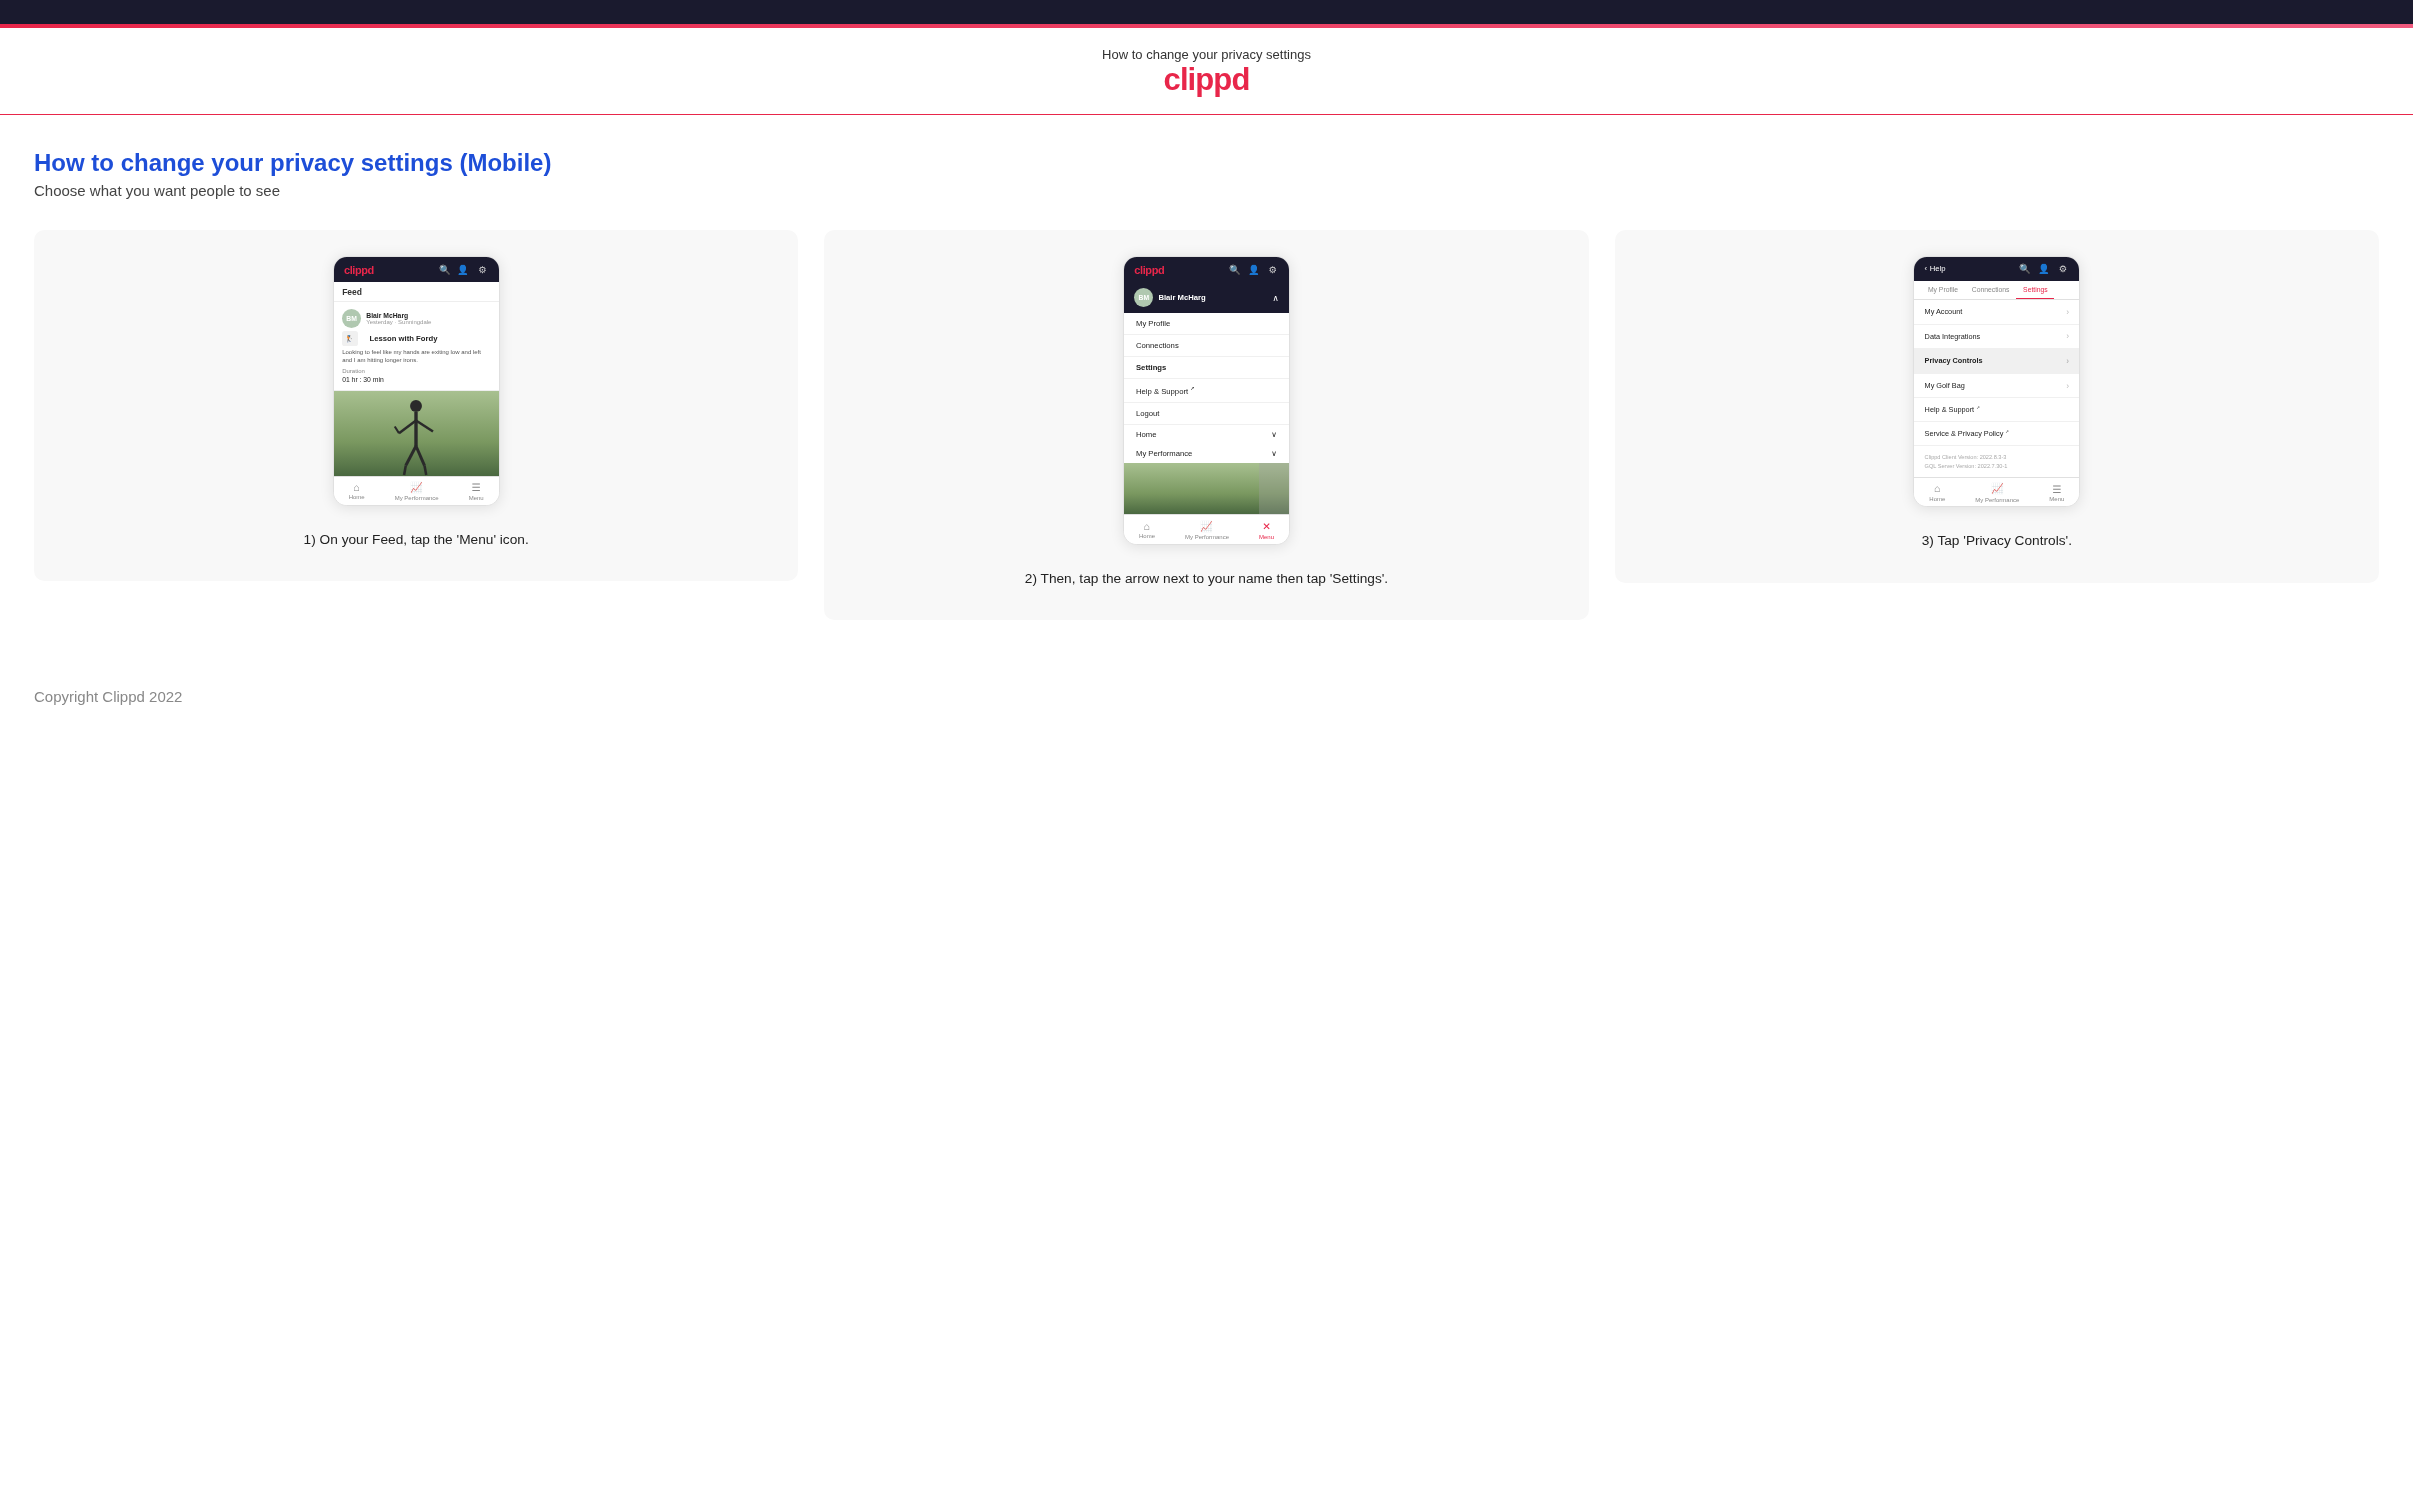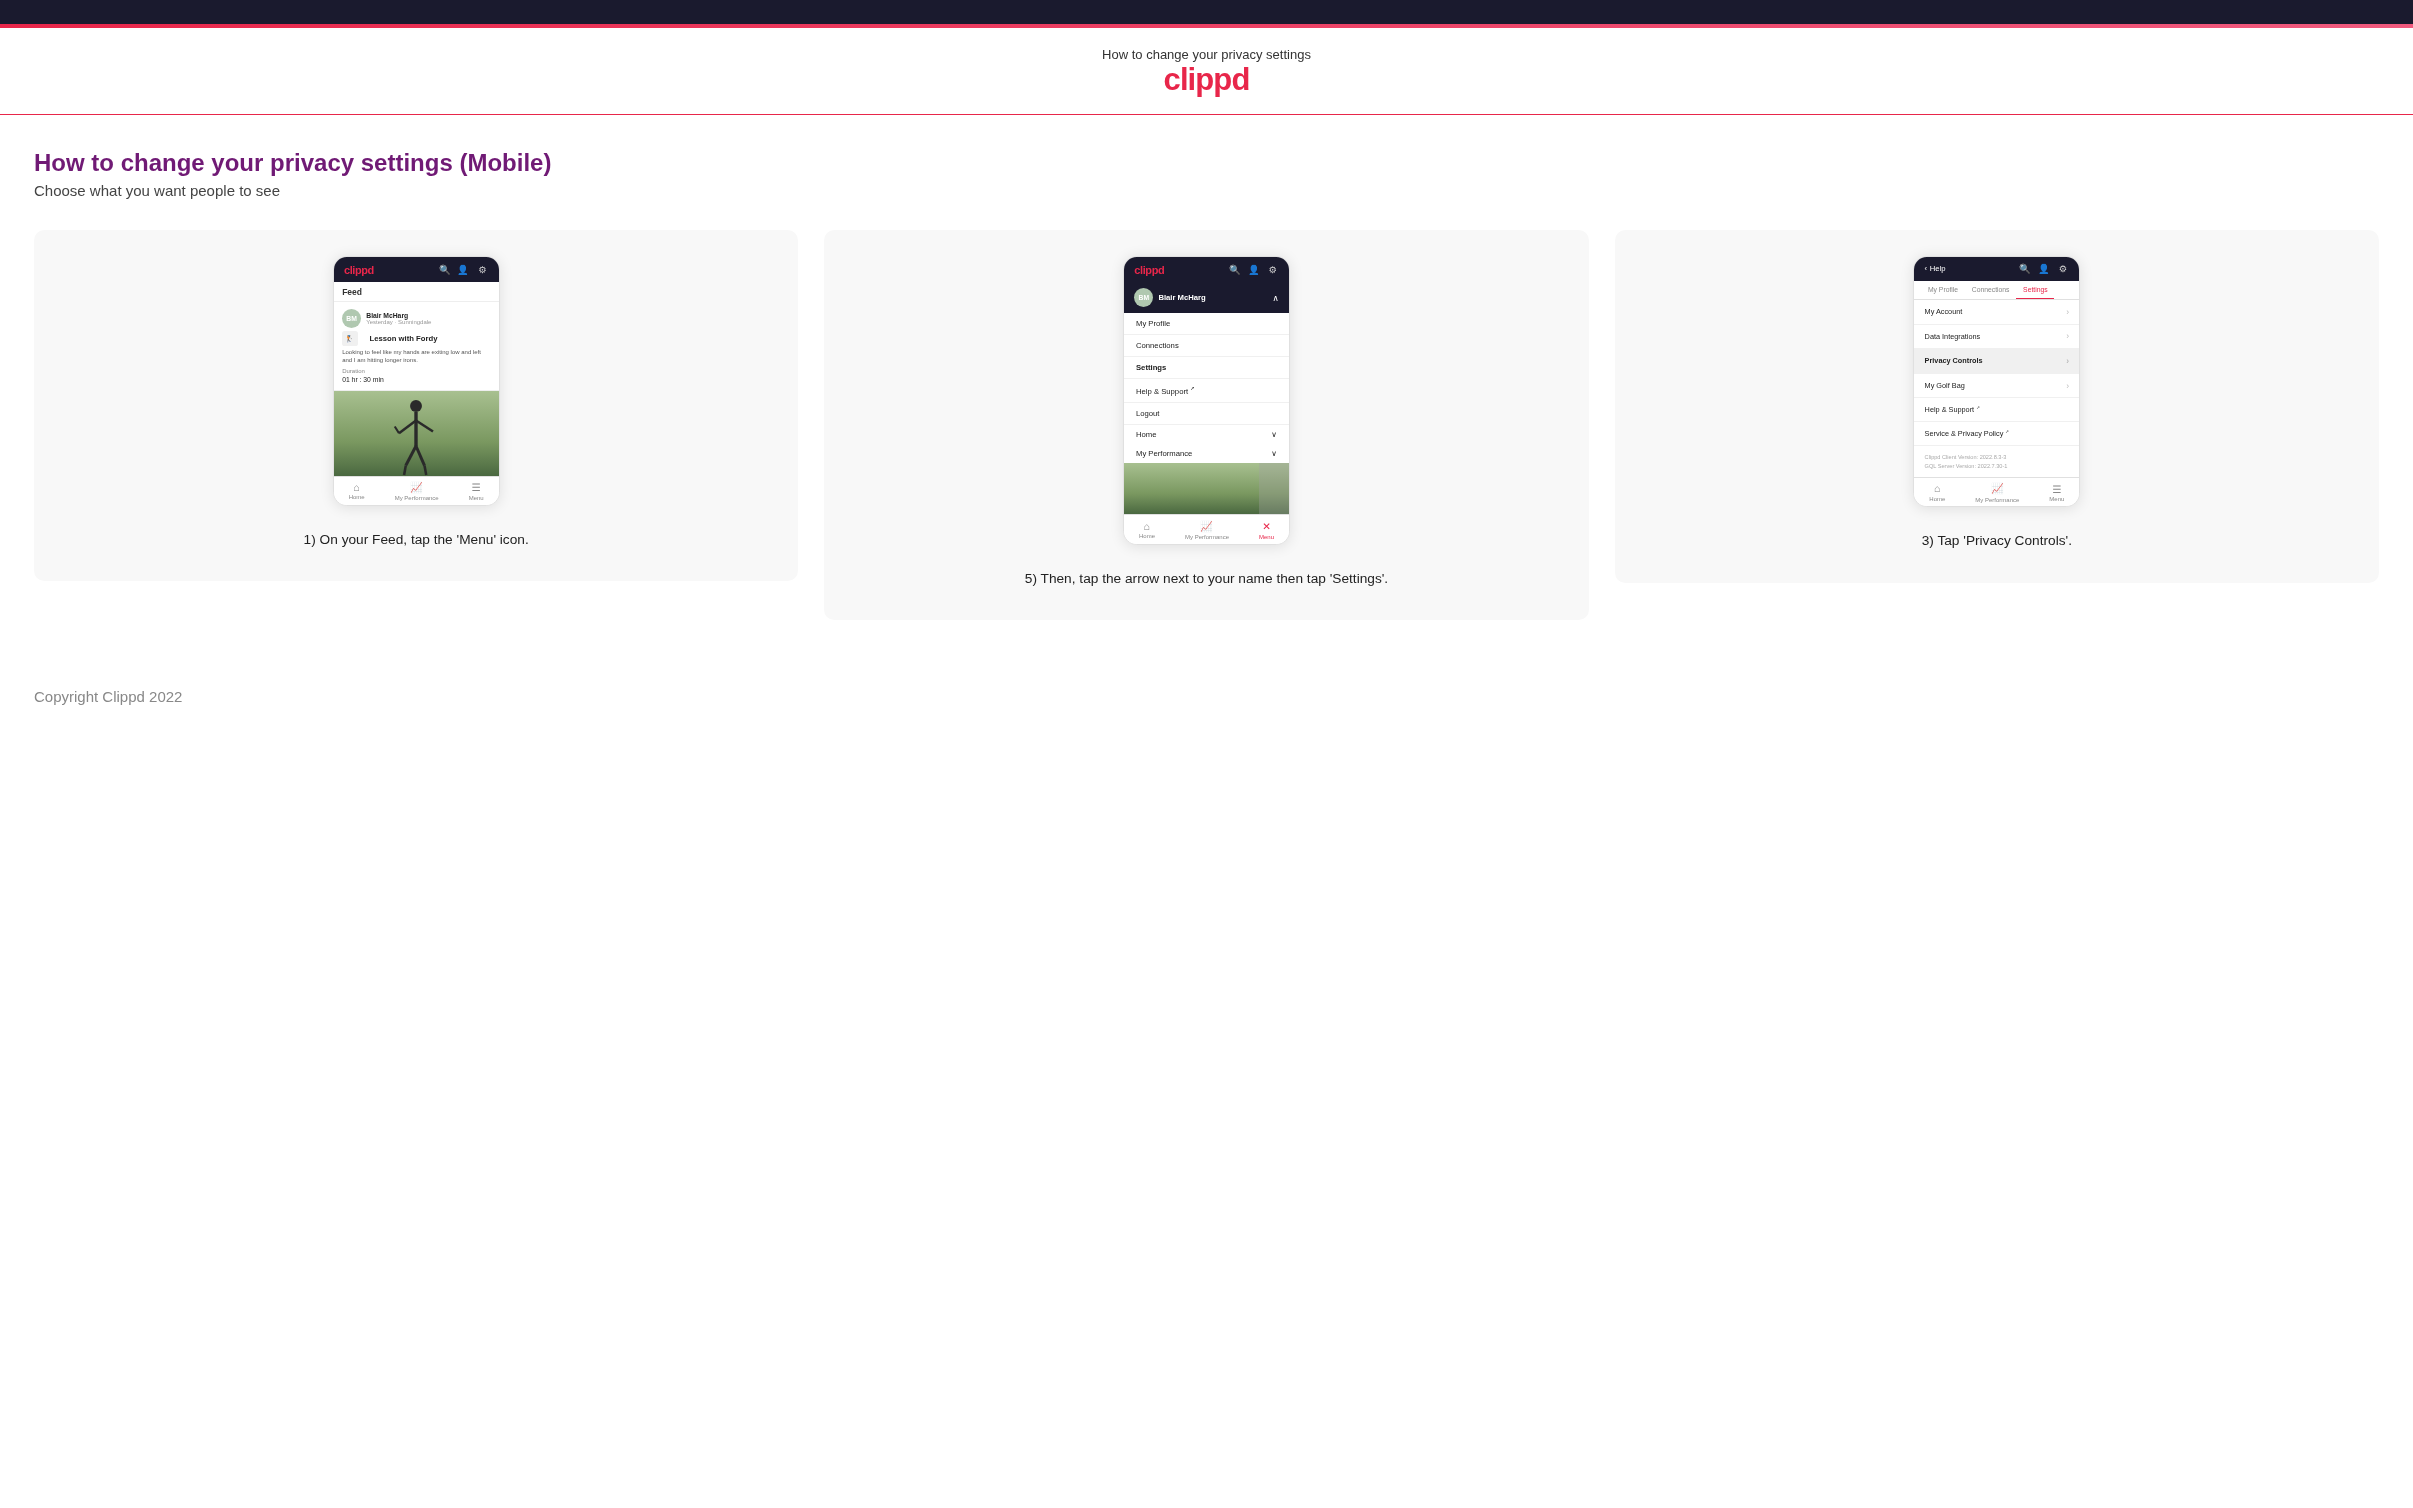--- a/index.html
+++ b/index.html
@@ -37,21 +37,21 @@
       font-weight: 700;
       color: #e8264a;
       letter-spacing: -0.9px;
     }
     .main-content {
       padding: 34px 34px 51px 34px;
     }
     .page-heading {
       font-size: 24px;
       font-weight: 700;
-      color: #701a75;
+      color: #1d4ed8;
       margin-bottom: 5.1px;
     }
     .page-subheading {
       font-size: 15px;
       color: #444;
       margin-bottom: 31px;
       font-weight: 400;
     }
     .steps-row {
       display: flex;
@@ -426,21 +426,21 @@
           <div class="bottom-nav-item">
             <span class="bottom-nav-icon">📈</span>
             <span class="bottom-nav-label">My Performance</span>
           </div>
           <div class="bottom-nav-item active">
             <span class="bottom-nav-icon bottom-nav-x">✕</span>
             <span class="bottom-nav-label" style="color:#e8264a;">Menu</span>
           </div>
         </div>
       </div>
-      <p class="step-caption">5) Then, tap the arrow next to your name then tap 'Settings'.</p>
+      <p class="step-caption">2) Then, tap the arrow next to your name then tap 'Settings'.</p>
     </div>
 
     <div class="step-card">
       <div class="phone-mockup">
         <div class="back-bar">
           <span class="back-btn">
             <span>‹</span>
             <span>Help</span>
           </span>
           <div class="phone-icons">

